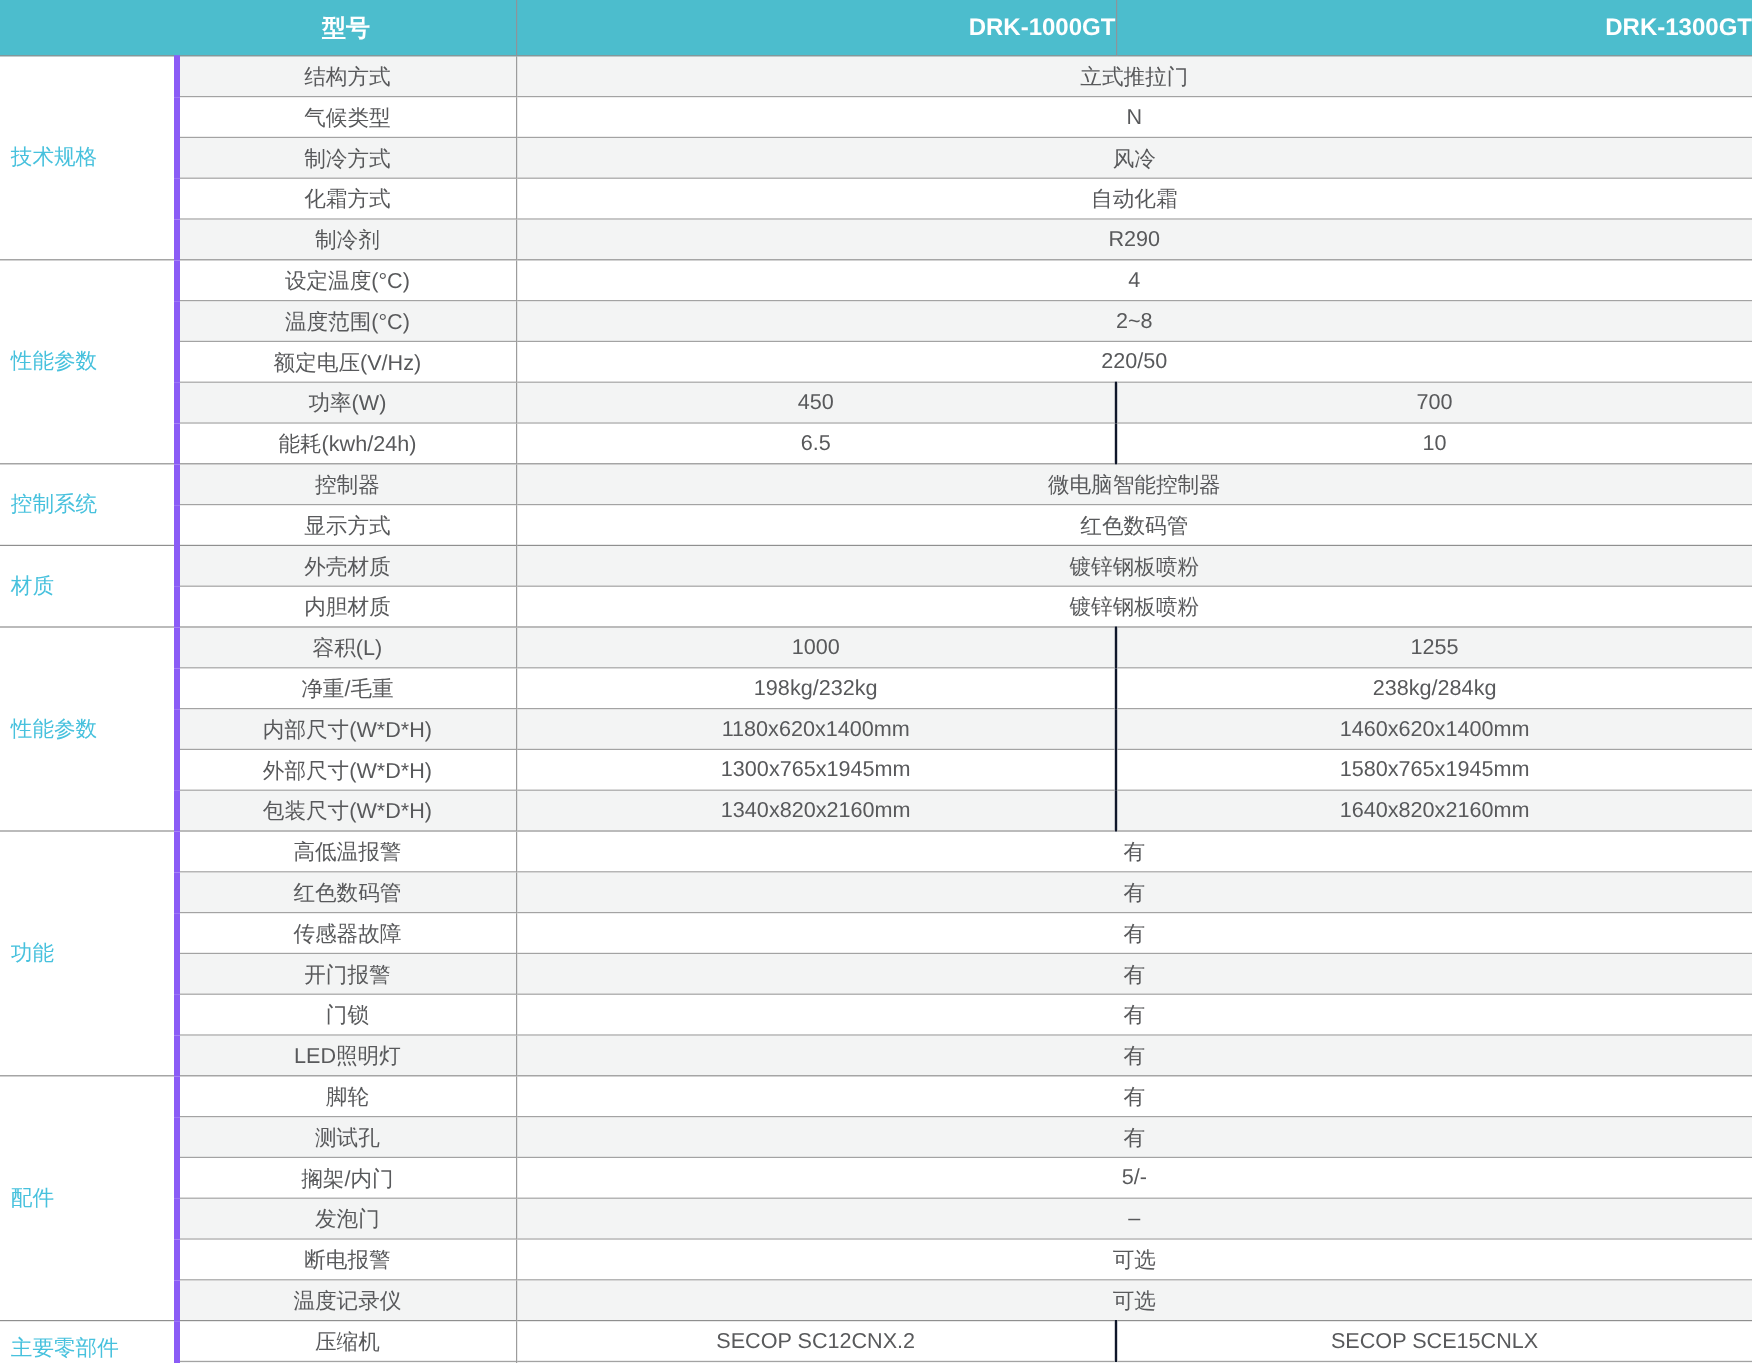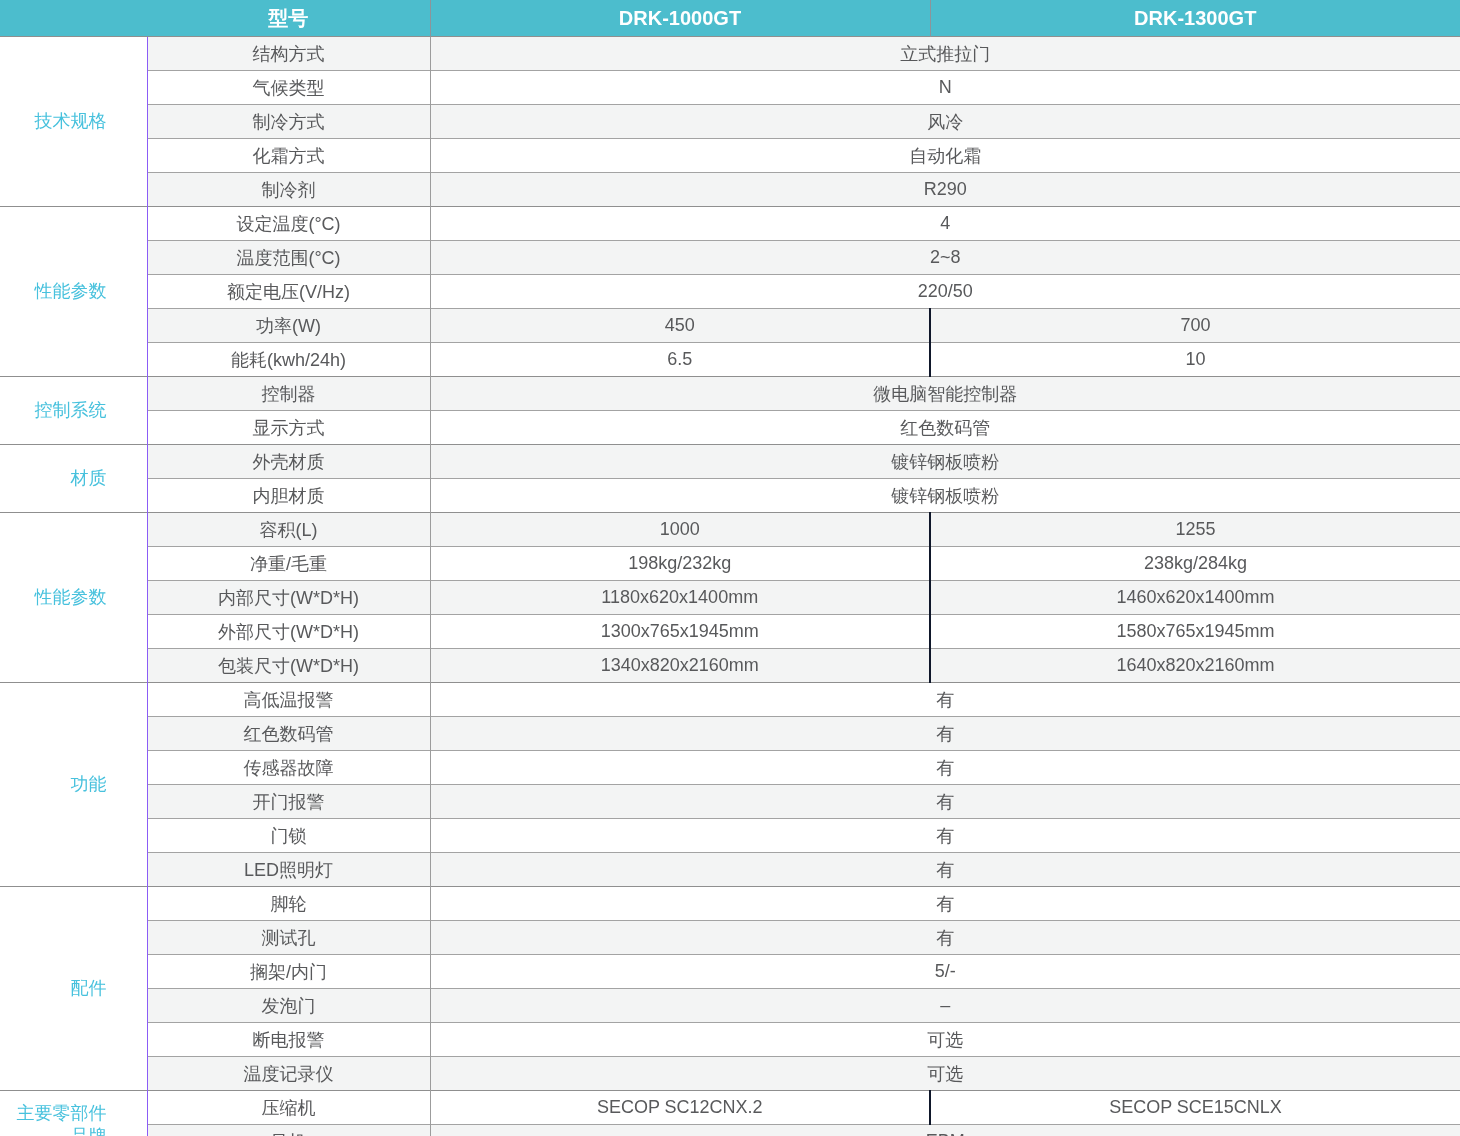--- a/index.html
+++ b/index.html
@@ -23,56 +23,56 @@
   col.c-group { width: 147px; }
   col.c-param { width: 283px; }
   col.c-m1    { width: 500px; }
   col.c-m2    { width: 530px; }
 
   thead th {
     background: #4cbdcd;
     color: #ffffff;
     font-weight: bold;
     font-size: 20px;
-    height: 36px;
+    height: 46px;
     text-align: center;
     padding: 0;
     vertical-align: middle;
   }
   th.h-model { padding-left: 147px; }
-  th.h-m1, th.h-m2 { border-left: 1px solid #8d949a; }
+  th.h-m1, th.h-m2 { border-left: 1px solid #8d949a; text-align: right; }
 
   tbody td {
     height: 33px;
     padding: 0 4px;
     font-size: 18px;
     color: #58595b;
     text-align: center;
     vertical-align: middle;
     border-top: 1px solid #a3a3a3;
     background: #ffffff;
     overflow: hidden;
     white-space: nowrap;
   }
   tr.shade td { background: #f3f4f4; }
 
   tbody td.group {
     background: #ffffff !important;
     color: #47c1dd;
-    text-align: right;
+    text-align: left;
     padding: 0 40px 0 9px;
     font-size: 18px;
     line-height: 1.25;
     white-space: normal;
     border-top-color: #8f8f8f;
   }
   tr.section-start td { border-top-color: #8f8f8f; }
 
   tbody td.param {
-    border-left: 1px solid #8b5cf6;
+    border-left: 5px solid #8b5cf6;
     border-right: 1px solid #9c9c9c;
   }
   tbody td.v2 { border-left: 2px solid #0f172a; }
 </style>
 </head>
 <body>
 
 <div class="spec-wrap">
   <table class="spec">
     <colgroup>

